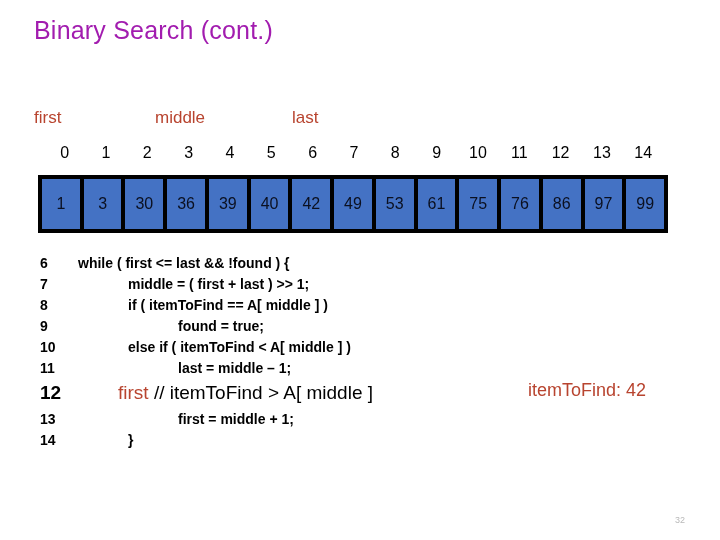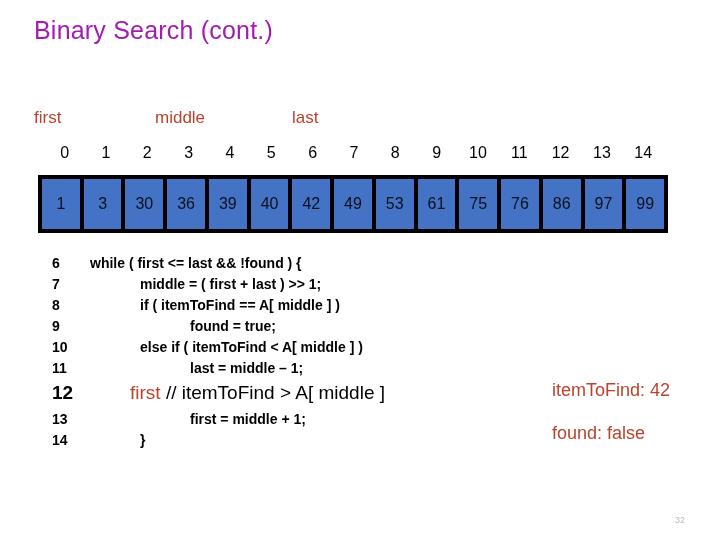--- a/index.html
+++ b/index.html
@@ -86,21 +86,21 @@
     justify-content: center;
     font-size: 16px;
     color: #0b1020;
     font-weight: 400;
   }
   .array-cell:last-child { margin-right: 0; }
 
   
   #code-block {
     position: absolute;
-    left: 52px;
+    left: 40px;
     top: 252px;
     width: 480px;
   }
   .code-line {
     position: relative;
     height: 21px;
     line-height: 21px;
     white-space: nowrap;
   }
   .code-line.big {
@@ -143,21 +143,20 @@
     position: absolute;
     left: 528px;
     top: 380px;
     width: 190px;
   }
   .state-line {
     font-size: 18px;
     color: #b8442f;
     white-space: nowrap;
     margin-bottom: 22px;
-    margin-left: 24px;
   }
 
   
   #page-number {
     position: absolute;
     right: 35px;
     bottom: 15px;
     font-size: 9px;
     color: #b9b9b9;
   }
@@ -218,16 +217,15 @@
     <div class="code-line"><span class="line-no">9</span><span class="code-text ind2">found = true;</span></div>
     <div class="code-line"><span class="line-no">10</span><span class="code-text ind1">else if ( itemToFind &lt; A[ middle ] )</span></div>
     <div class="code-line"><span class="line-no">11</span><span class="code-text ind2">last = middle – 1;</span></div>
     <div class="code-line big"><span class="line-no">12</span><span class="code-text ind-big"><span class="kw-else">first</span><span> // itemToFind &gt; A[ middle ]</span></span></div>
     <div class="code-line"><span class="line-no">13</span><span class="code-text ind2">first = middle + 1;</span></div>
     <div class="code-line"><span class="line-no">14</span><span class="code-text ind1">}</span></div>
   </div>
 
 <div id="state-panel">
   <div class="state-line">itemToFind: 42</div>
-  <div class="state-line">found:  false</div>
 </div>
 
 <div id="page-number">32</div>
 
 </body></html>

